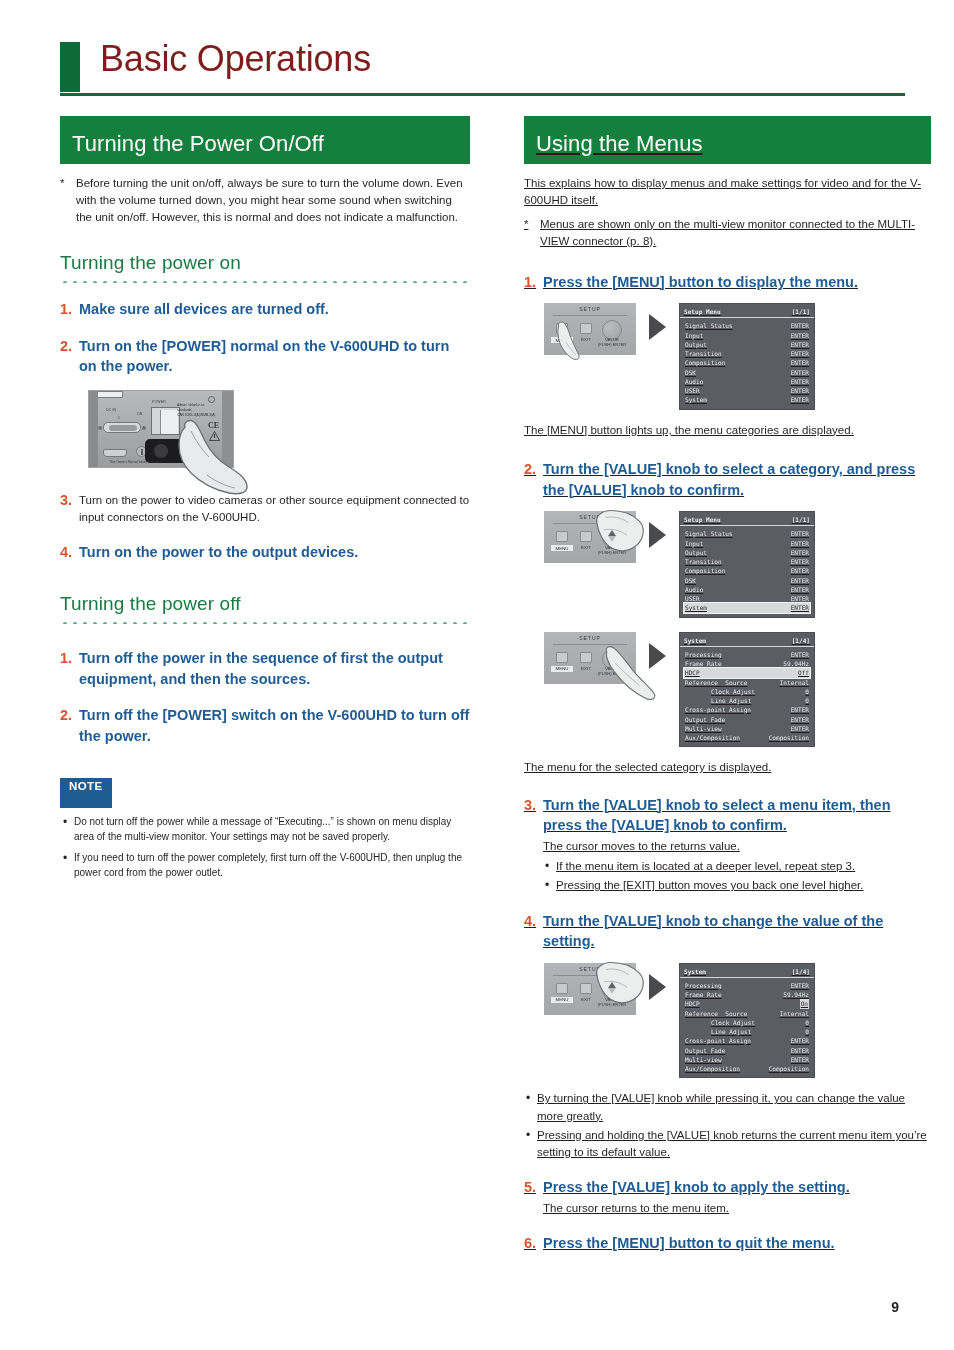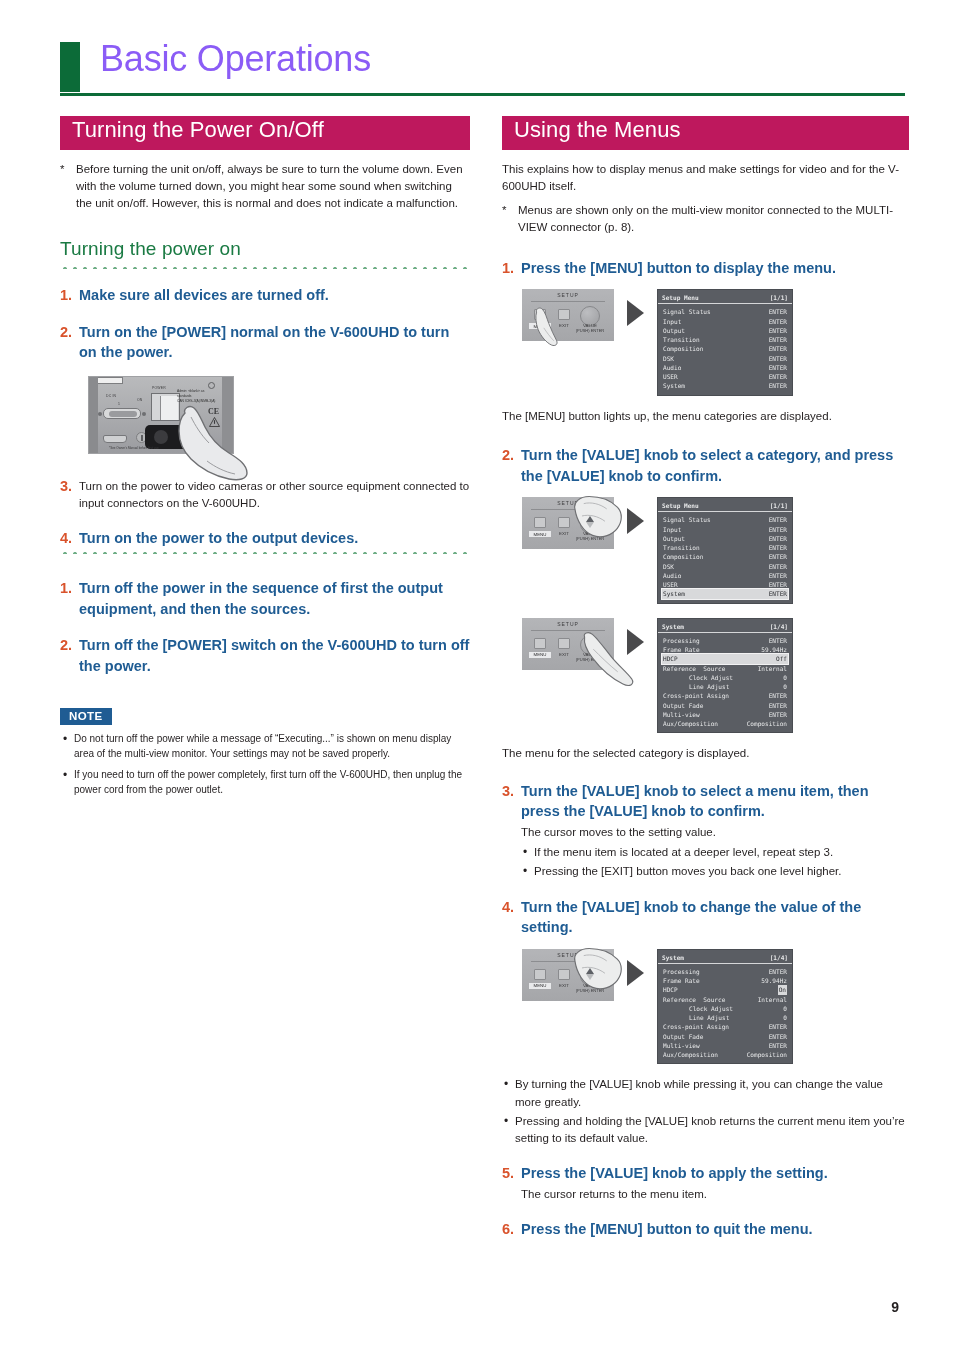--- a/index.html
+++ b/index.html
@@ -11,34 +11,34 @@
     color: #231f20;
     position: relative;
     overflow: hidden;
   }
 
   
   .page-title-wrap { position: absolute; left: 60px; top: 42px; width: 845px; height: 60px; }
   .title-accent { position: absolute; left: 0; top: 0; width: 20px; height: 50px; background: #0c6b38; }
   .page-title {
     position: absolute; left: 40px; top: -4px;
-    font-size: 36px; font-weight: 400; letter-spacing: -0.2px; color: #8b5cf6;
+    font-size: 36px; font-weight: 400; letter-spacing: -0.2px; color: #7f1d1d;
     font-family: "Liberation Sans", sans-serif;
   }
   .title-rule { position: absolute; left: 0; top: 51px; width: 845px; height: 3px; background: #0c6b38; }
 
   
   .col { position: absolute; top: 116px; }
   .col-left  { left: 60px;  width: 410px; }
-  .col-right { left: 502px; width: 407px; }
+  .col-right { left: 524px; width: 407px; text-decoration: underline; }
 
   .section-bar {
-    background: #be185d; color: #ffffff;
+    background: #15803d; color: #ffffff;
     font-size: 22px; font-weight: 400;
-    padding: 2px 12px 9px 12px;
+    padding: 16px 12px 9px 12px;
     letter-spacing: 0.1px;
     line-height: 1.05;
   }
 
   .note-star {
     display: flex; gap: 8px;
     font-size: 11.5px; line-height: 1.48; color: #231f20;
     margin-top: 11px; padding-right: 4px;
   }
   .note-star .star { width: 8px; flex: none; }
@@ -62,21 +62,21 @@
   .step-sub { font-size: 11.5px; line-height: 1.5; margin-top: 2px; color: #231f20; }
 
   .bullets { margin: 3px 0 0 0; padding: 0; list-style: none; }
   .bullets li { position: relative; padding-left: 13px; font-size: 11.5px; line-height: 1.5; margin-top: 2px; }
   .bullets li:before { content: "\2022"; position: absolute; left: 2px; top: -1px; font-size: 12px; color: #231f20; }
 
   
   .note-block { margin-top: 30px; }
   .note-badge {
     display: inline-block; background: #1f5c93; color: #fff;
-    font-size: 11.5px; font-weight: bold; padding: 2px 9px 3px 9px; letter-spacing: 0.4px;
+    font-size: 11.5px; font-weight: bold; padding: 2px 9px 16px 9px; letter-spacing: 0.4px;
   }
   .note-list { margin: 5px 0 0 0; padding: 0; list-style: none; }
   .note-list li { position: relative; padding-left: 14px; font-size: 10px; line-height: 1.5; margin-top: 6px; }
   .note-list li:before { content: "\2022"; position: absolute; left: 3px; top: -1px; font-size: 12px; }
 
   
   .rearpanel {
     position: relative; width: 146px; height: 78px; margin: 13px 0 0 28px;
     background: linear-gradient(180deg,#b9babc 0%, #a9aaad 55%, #9b9ca0 100%);
     border: 1px solid #a0a1a4;
@@ -266,20 +266,21 @@
     </div>
   </div>
 
   <div class="step">
     <div class="step-num">4.</div>
     <div class="step-body">
       <div class="step-title">Turn on the power to the output devices.</div>
     </div>
   </div>
 
+  <div class="subhead" style="margin-top:30px;">Turning the power off</div>
   <div class="dotline"></div>
 
   <div class="step" style="margin-top:24px;">
     <div class="step-num">1.</div>
     <div class="step-body">
       <div class="step-title">Turn off the power in the sequence of first the output equipment, and then the sources.</div>
     </div>
   </div>
 
   <div class="step">
@@ -525,21 +526,21 @@
         </div>
     </div>
   </div>
 
   <div class="caption">The menu for the selected category is displayed.</div>
 
   <div class="step" style="margin-top:18px;">
     <div class="step-num">3.</div>
     <div class="step-body">
       <div class="step-title">Turn the [VALUE] knob to select a menu item, then press the [VALUE] knob to confirm.</div>
-      <div class="step-sub">The cursor moves to the setting value.</div>
+      <div class="step-sub">The cursor moves to the returns value.</div>
       <ul class="bullets">
         <li>If the menu item is located at a deeper level, repeat step 3.</li>
         <li>Pressing the [EXIT] button moves you back one level higher.</li>
       </ul>
     </div>
   </div>
 
   <div class="step" style="margin-top:16px;">
     <div class="step-num">4.</div>
     <div class="step-body">

